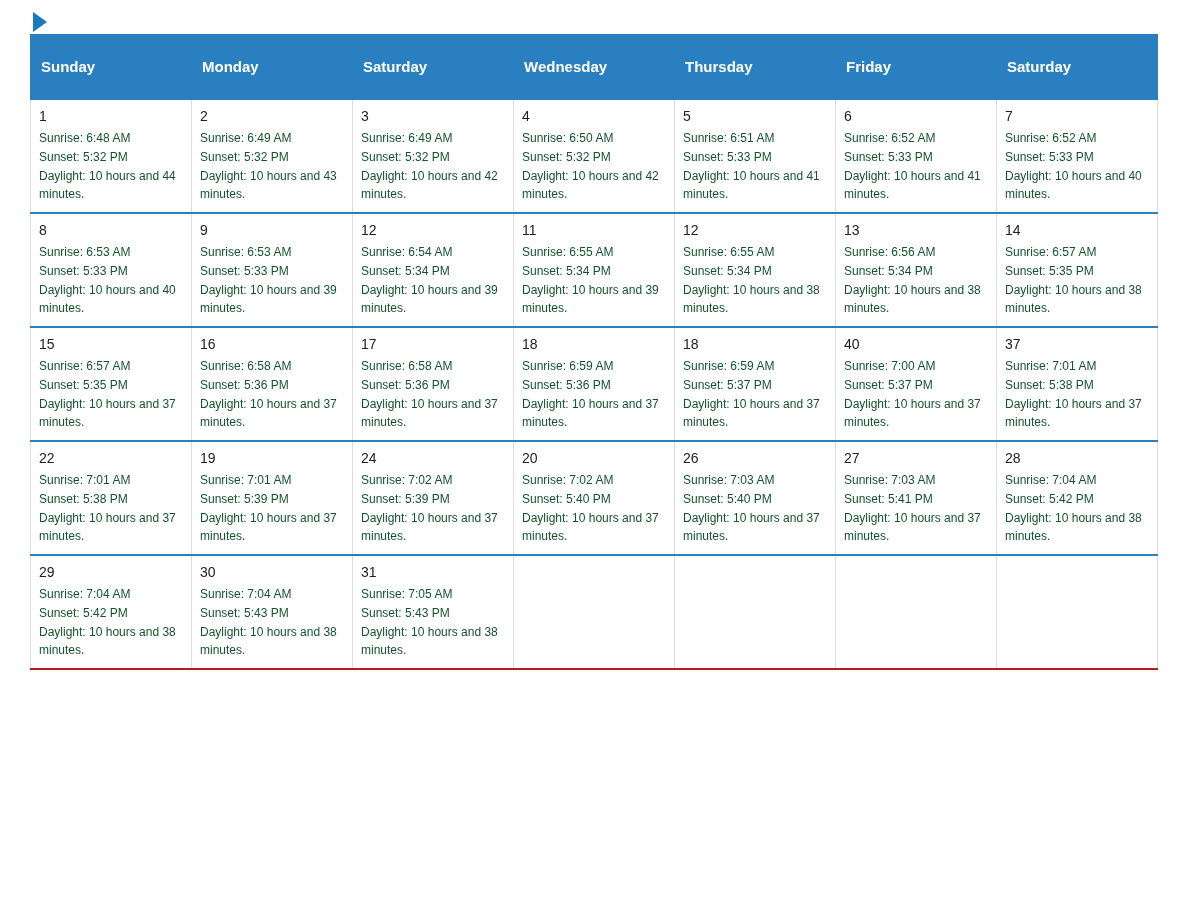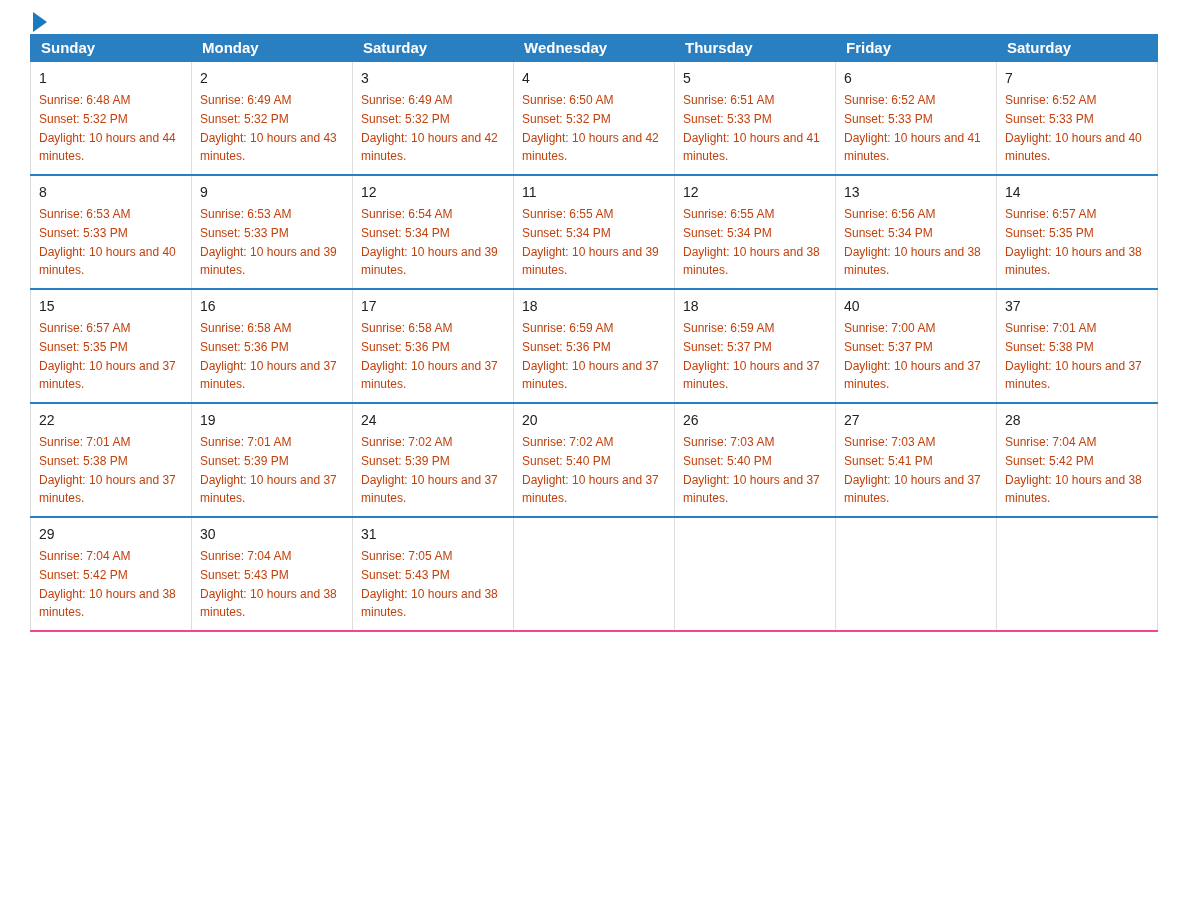--- a/index.html
+++ b/index.html
@@ -65,52 +65,52 @@
     .calendar {
       width: 100%;
       border-collapse: collapse;
       margin-top: 8px;
     }
     .calendar th {
       background-color: #2a7fc1;
       color: #fff;
       font-size: 15px;
       font-weight: bold;
-      padding: 4px 10px;
+      padding: 23px 10px;
       text-align: left;
       border: 1px solid #2a7fc1;
     }
     .calendar td {
       vertical-align: top;
       padding: 6px 8px 8px 8px;
       font-size: 12.5px;
       color: #222;
       border: 1px solid #ccc;
       width: 14.28%;
       min-height: 90px;
       line-height: 1.5;
     }
     .calendar tr td {
       border-top: 2px solid #2a7fc1;
       border-bottom: 1px solid #ddd;
       border-left: 1px solid #ddd;
       border-right: 1px solid #ddd;
     }
     .calendar tbody tr:last-child td {
-      border-bottom: 2px solid #ec4899;
+      border-bottom: 2px solid #b91c1c;
     }
     .day-num {
       font-size: 14px;
       font-weight: normal;
       display: block;
       margin-bottom: 2px;
     }
     .day-info {
       font-size: 12px;
-      color: #c2410c;
+      color: #14532d;
       line-height: 1.55;
     }
     .empty-cell {
       background: #fff;
     }
   </style>
 </head>
 <body>
 
 <div class="header">

